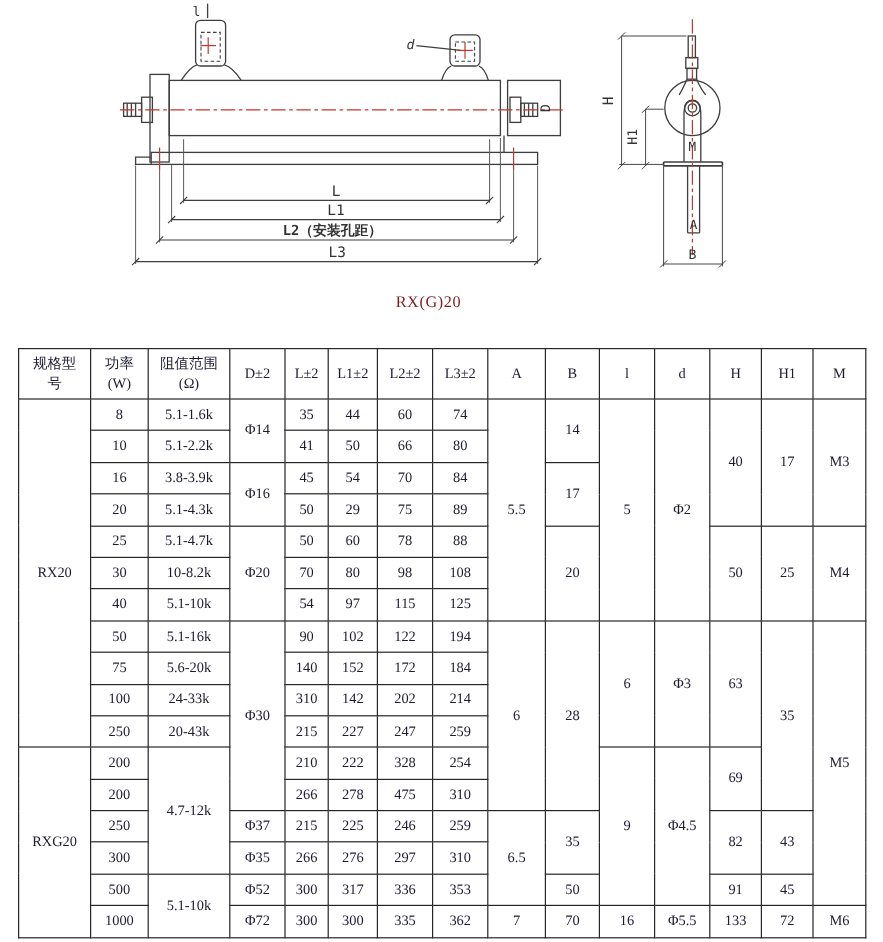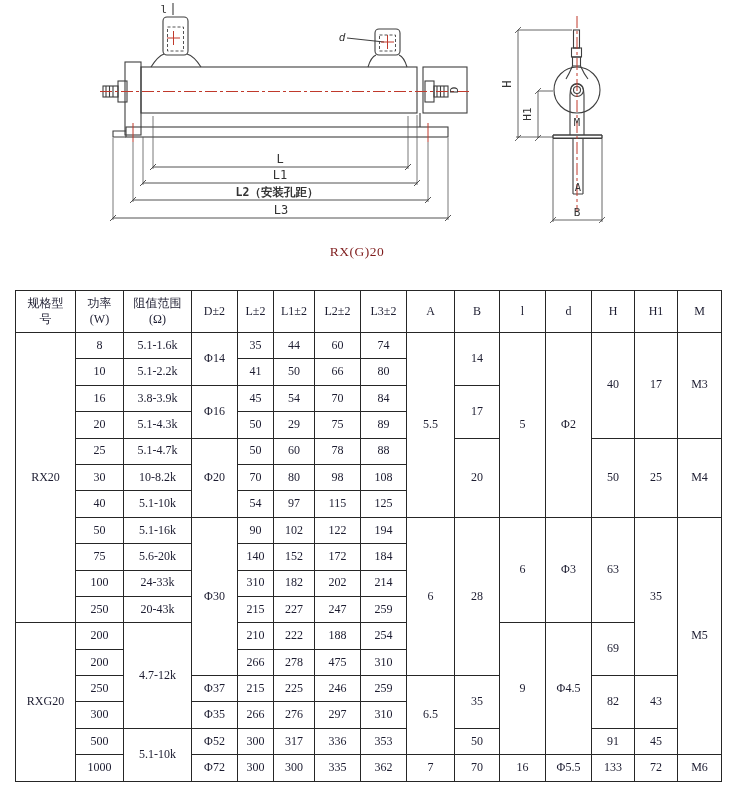--- a/index.html
+++ b/index.html
@@ -286,39 +286,39 @@
           <td>5.6-20k</td>
           <td>140</td>
           <td>152</td>
           <td>172</td>
           <td>184</td>
         </tr>
         <tr>
           <td>100</td>
           <td>24-33k</td>
           <td>310</td>
-          <td>182</td>
+          <td>142</td>
           <td>202</td>
           <td>214</td>
         </tr>
         <tr>
           <td>250</td>
           <td>20-43k</td>
           <td>215</td>
           <td>227</td>
           <td>247</td>
           <td>259</td>
         </tr>
         <tr>
           <td rowspan="6">RXG20</td>
           <td>200</td>
           <td rowspan="4">4.7-12k</td>
           <td>210</td>
           <td>222</td>
-          <td>188</td>
+          <td>328</td>
           <td>254</td>
           <td rowspan="5">9</td>
           <td rowspan="5">Φ4.5</td>
           <td rowspan="2">69</td>
         </tr>
         <tr>
           <td>200</td>
           <td>266</td>
           <td>278</td>
           <td>475</td>

